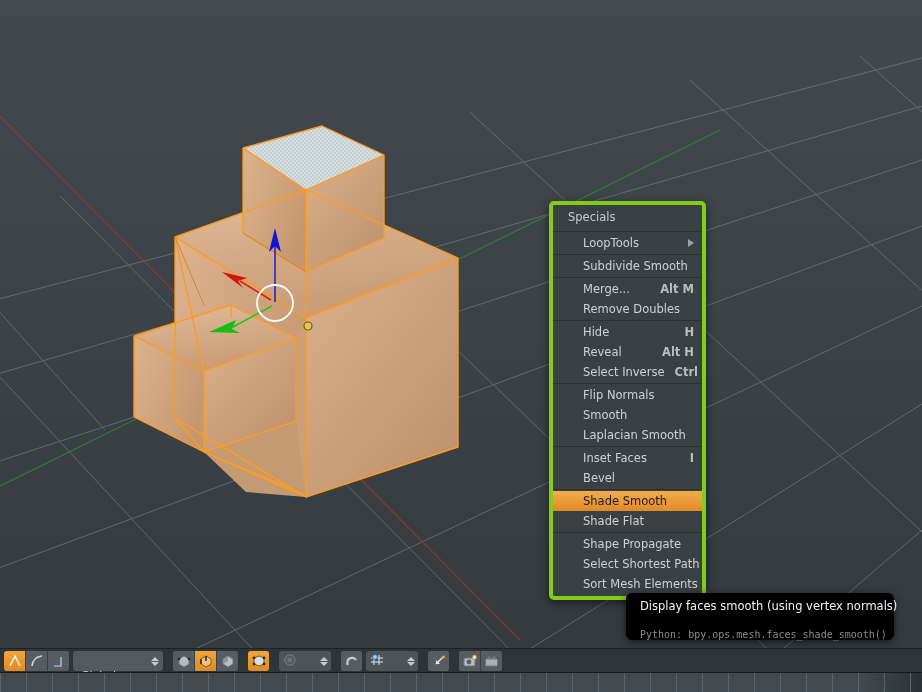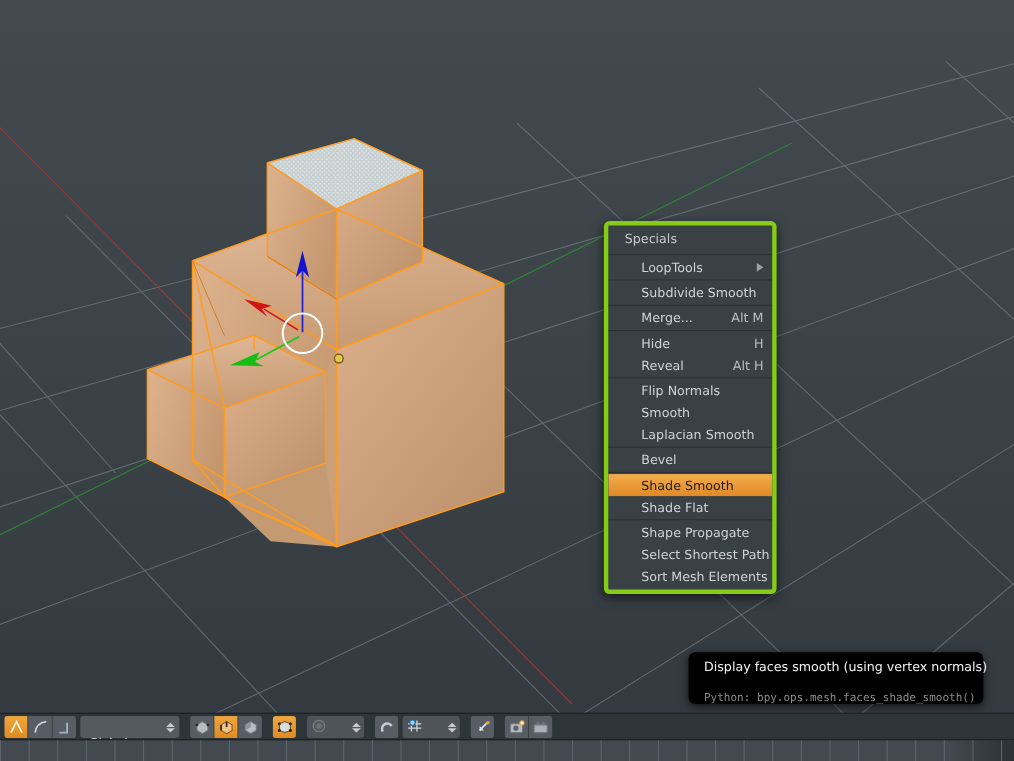--- a/index.html
+++ b/index.html
@@ -49,21 +49,21 @@
         background:#3a4144;border:4px solid #84cc16;border-radius:5px;
         box-shadow:0 3px 10px rgba(0,0,0,.55);overflow:hidden;
         padding-bottom:2px;}
   .menu-title{height:25px;line-height:25px;padding-left:15px;
               color:#c6cacc;font-size:11.5px;}
   .menu-sep{height:1px;background:#2c3234;margin:1px 0;}
   .mi{height:20px;display:flex;align-items:center;
       padding:0 8px 0 30px;color:#ced2d4;font-size:11.5px;
       position:relative;white-space:nowrap;}
   .mi .lbl{flex:0 0 auto;}
-  .mi .acc{margin-left:auto;color:#b9bdc0;font-size:11.5px;padding-left:10px;}
+  .mi .acc{margin-left:auto;color:#b9bdc0;font-size:11.5px;padding-left:10px;font-weight:bold;}
   .mi.hl{background:linear-gradient(180deg,#f3ad4d,#e08a26);color:#1d1d1d;}
   .submark{position:absolute;right:8px;top:6px;width:0;height:0;
            border-top:4px solid transparent;border-bottom:4px solid transparent;
            border-left:6px solid #9aa0a3;}
 
   
   .tooltip{position:absolute;left:626px;top:593px;width:268px;height:47px;
            background:#000000;border-radius:6px;
            box-shadow:0 2px 8px rgba(0,0,0,.6);padding:6px 0 0 14px;
            box-sizing:border-box;}
@@ -214,43 +214,54 @@
 
     <div class="mi">
       <span class="lbl">Subdivide Smooth</span>
     </div>
     <div class="menu-sep"></div>
 
     <div class="mi">
       <span class="lbl">Merge...</span>
       <span class="acc">Alt M</span>
     </div>
+    <div class="mi">
+      <span class="lbl">Remove Doubles</span>
+    </div>
     <div class="menu-sep"></div>
 
     <div class="mi">
       <span class="lbl">Hide</span>
       <span class="acc">H</span>
     </div>
     <div class="mi">
       <span class="lbl">Reveal</span>
       <span class="acc">Alt H</span>
     </div>
+    <div class="mi">
+      <span class="lbl">Select Inverse</span>
+      <span class="acc">Ctrl I</span>
+    </div>
     <div class="menu-sep"></div>
 
     <div class="mi">
       <span class="lbl">Flip Normals</span>
     </div>
     <div class="mi">
       <span class="lbl">Smooth</span>
     </div>
     <div class="mi">
       <span class="lbl">Laplacian Smooth</span>
     </div>
     <div class="menu-sep"></div>
 
+    <div class="mi">
+      <span class="lbl">Inset Faces</span>
+      <span class="acc">I</span>
+    </div>
     <div class="mi">
       <span class="lbl">Bevel</span>
     </div>
     <div class="menu-sep"></div>
 
     <div class="mi hl">
       <span class="lbl">Shade Smooth</span>
     </div>
     <div class="mi">
       <span class="lbl">Shade Flat</span>

